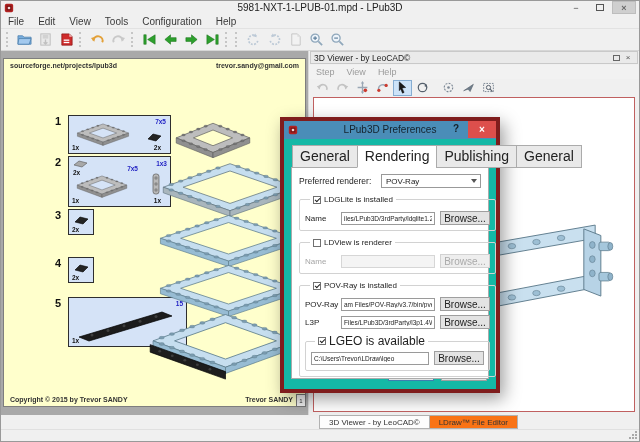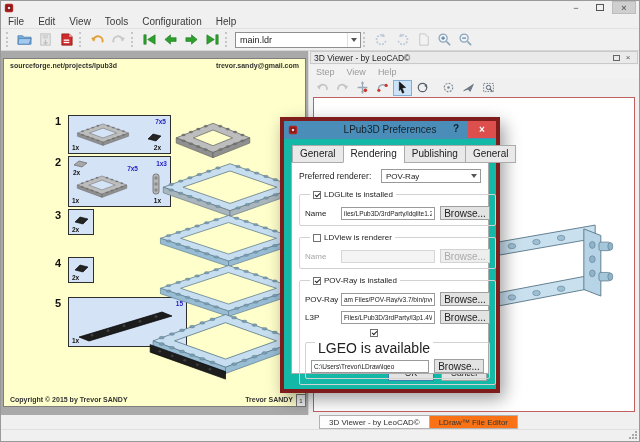--- a/index.html
+++ b/index.html
@@ -71,55 +71,56 @@
 
   
   .dialog { position:absolute; left:279px; top:116px; width:220px; height:276px; background:#14b8a6; border:4px solid #7f1d1d; box-shadow:4px 6px 16px rgba(0,0,0,.38); z-index:60; }
   .dlg-titlebar { position:absolute; top:0; left:0; right:0; height:18px; background:#4a8db8; }
   .dlg-icon { position:absolute; left:4px; top:4px; width:10px; height:10px; }
   .dlg-title { position:absolute; left:0; right:0; top:3px; text-align:center; font-size:10px; color:#14222c; }
   .dlg-help { position:absolute; right:32px; top:2px; width:16px; height:14px; text-align:center; font-size:10px; font-weight:bold; color:#14222c; }
   .dlg-close { position:absolute; right:0; top:0; width:28px; height:17px; background:#dd4f4c; color:#fff; font-size:10px; font-weight:bold; display:flex; align-items:center; justify-content:center; }
   .dlg-body { position:absolute; top:18px; left:0; right:0; bottom:0; padding:6px 7px 0; }
   .tabs { display:flex; position:relative; z-index:2; margin-bottom:-1px; padding-left:1px; }
-  .tab { font-size:10px; padding:2px 7px; border:1px solid #ababab; margin-right:-1px; background:#e9e9e9; color:#222; }
+  .tab { font-size:14px; padding:2px 7px; border:1px solid #ababab; margin-right:-1px; background:#e9e9e9; color:#222; }
   .tab.active { background:#fff; border-bottom-color:#fff; padding-bottom:3px; }
   .tabpanel { position:relative; border:1px solid #ababab; background:#fff; height:212px; padding:6px 7px; z-index:1; }
   .renderer-row { display:flex; align-items:center; }
   .renderer-row .rlabel { font-size:8.5px; color:#222; width:82px; }
   .dselect { flex:1; height:14px; border:1px solid #999; background:#fff; position:relative; display:flex; align-items:center; font-size:8px; padding:0 4px; color:#222; }
   .dselect .arrow-zone { position:absolute; right:0; top:0; bottom:0; width:12px; display:flex; align-items:center; justify-content:center; }
   fieldset.grp { border:1px solid #d2d2d2; border-radius:2px; margin-top:7px; padding:3px 5px 5px; }
   fieldset.grp legend { font-size:8px; color:#222; margin-left:5px; padding:0 3px; display:flex; align-items:center; gap:3px; }
   .cb { width:8px; height:8px; border:1px solid #707070; background:#fff; position:relative; display:inline-block; flex:none; }
   .cb.checked::after { content:""; position:absolute; left:1px; top:1px; width:4px; height:2px; border-left:1.5px solid #222; border-bottom:1.5px solid #222; transform:rotate(-45deg); }
   .frow { display:flex; align-items:center; margin-top:4px; }
   .flabel { font-size:8px; color:#222; width:36px; flex:none; }
   .finput { flex:1; height:13px; border:1px solid #9a9a9a; background:#fff; font-size:6.5px; padding:0 2px; color:#222; font-family:inherit; min-width:0; }
   .fbtn { width:50px; height:14px; margin-left:5px; background:#e3e3e3; border:1px solid #9f9f9f; font-size:10px; color:#222; display:flex; align-items:center; justify-content:center; flex:none; }
   .grp.dis .flabel { color:#a6a6a6; }
   .grp.dis .finput { background:#f4f4f4; border-color:#d6d6d6; }
   .grp.dis .fbtn { color:#aaa; background:#eee; border-color:#d2d2d2; }
   fieldset.subgrp { border:1px solid #d2d2d2; border-radius:2px; margin-top:5px; padding:2px 5px 5px; }
-  fieldset.subgrp legend { font-size:14px; color:#222; margin-left:4px; padding:0 3px; display:flex; align-items:center; gap:3px;flex-direction:column; }
+  fieldset.subgrp legend { font-size:12px; color:#222; margin-left:4px; padding:0 3px; display:flex; align-items:center; gap:3px; }
   .dlg-buttons { position:absolute; bottom:8px; right:9px; display:flex; gap:7px; }
   .btn { width:46px; height:17px; background:#e3e3e3; border:1px solid #9f9f9f; font-size:8.5px; color:#222; display:flex; align-items:center; justify-content:center; }
   .btn.primary { border-color:#3c7fb1; }
 </style>
 </head>
 <body>
 
 <div id="app">
 
   <div class="titlebar">
     <svg class="app-icon" viewBox="0 0 12 12">
         <rect x="1" y="1" width="10" height="10" rx="2" fill="#b22222"></rect>
         <rect x="3" y="3" width="6" height="6" fill="#7a1515"></rect>
         <circle cx="6" cy="6" r="1.6" fill="#f3d9d9"></circle>
       </svg>
+    <div class="window-title">5981-NXT-1-LPUB-01.mpd - LPub3D</div>
     <div class="win-controls">
       <div class="win-btn">−</div>
       <div class="win-btn">
           <span class="maxbox"></span>
         </div>
       <div class="win-btn closeb">×</div>
     </div>
   </div>
 
   <div class="menubar">
@@ -184,26 +185,20 @@
           <path d="M2 6h6V3l6 5-6 5v-3H2z" fill="#2da02d" stroke="#1b741b" stroke-width="0.6"></path>
         </svg>
       </span>
     <span class="tbtn">
         <svg viewBox="0 0 16 16">
           <path d="M2 3l8 5-8 5z" fill="#2da02d" stroke="#1b741b" stroke-width="0.6"></path>
           <rect x="11.6" y="3" width="2.4" height="10" fill="#2da02d" stroke="#1b741b" stroke-width="0.6"></rect>
         </svg>
       </span>
     <span class="thandle"></span>
-    <div class="combo">
-      <span>main.ldr</span>
-      <span class="arrow-zone">
-          <span class="tri-down"></span>
-        </span>
-    </div>
     <span class="thandle"></span>
     <span class="tbtn">
         <svg viewBox="0 0 16 16">
           <path d="M12.5 9.5a5 5 0 1 1-1.5-5" fill="none" stroke="#bcc9d6" stroke-width="1.8" stroke-dasharray="2 1.4"></path>
           <path d="M10 1.5l1.5 4-4.2-1z" fill="#bcc9d6"></path>
         </svg>
       </span>
     <span class="tbtn">
         <svg viewBox="0 0 16 16">
           <path d="M3.5 9.5a5 5 0 1 0 1.5-5" fill="none" stroke="#bcc9d6" stroke-width="1.8" stroke-dasharray="2 1.4"></path>

